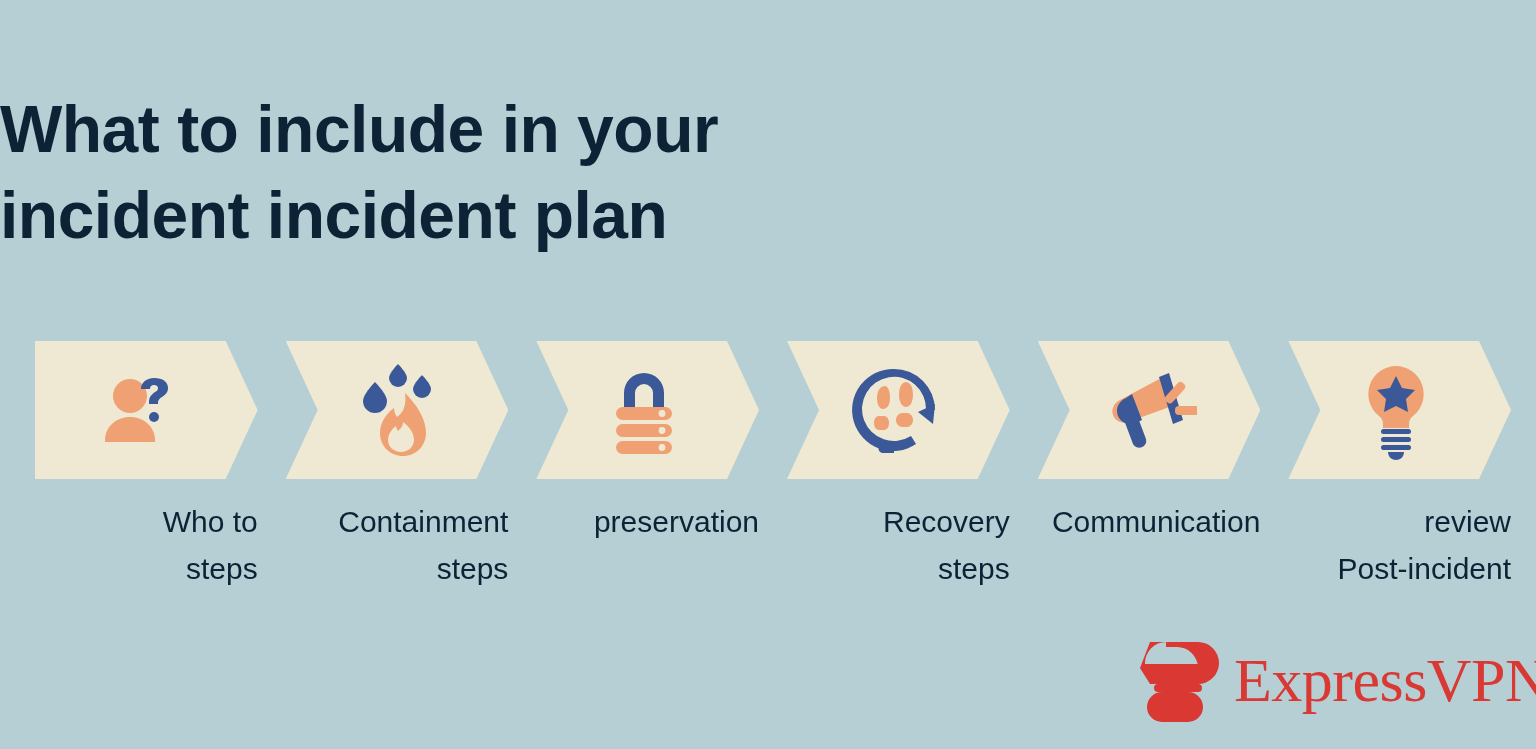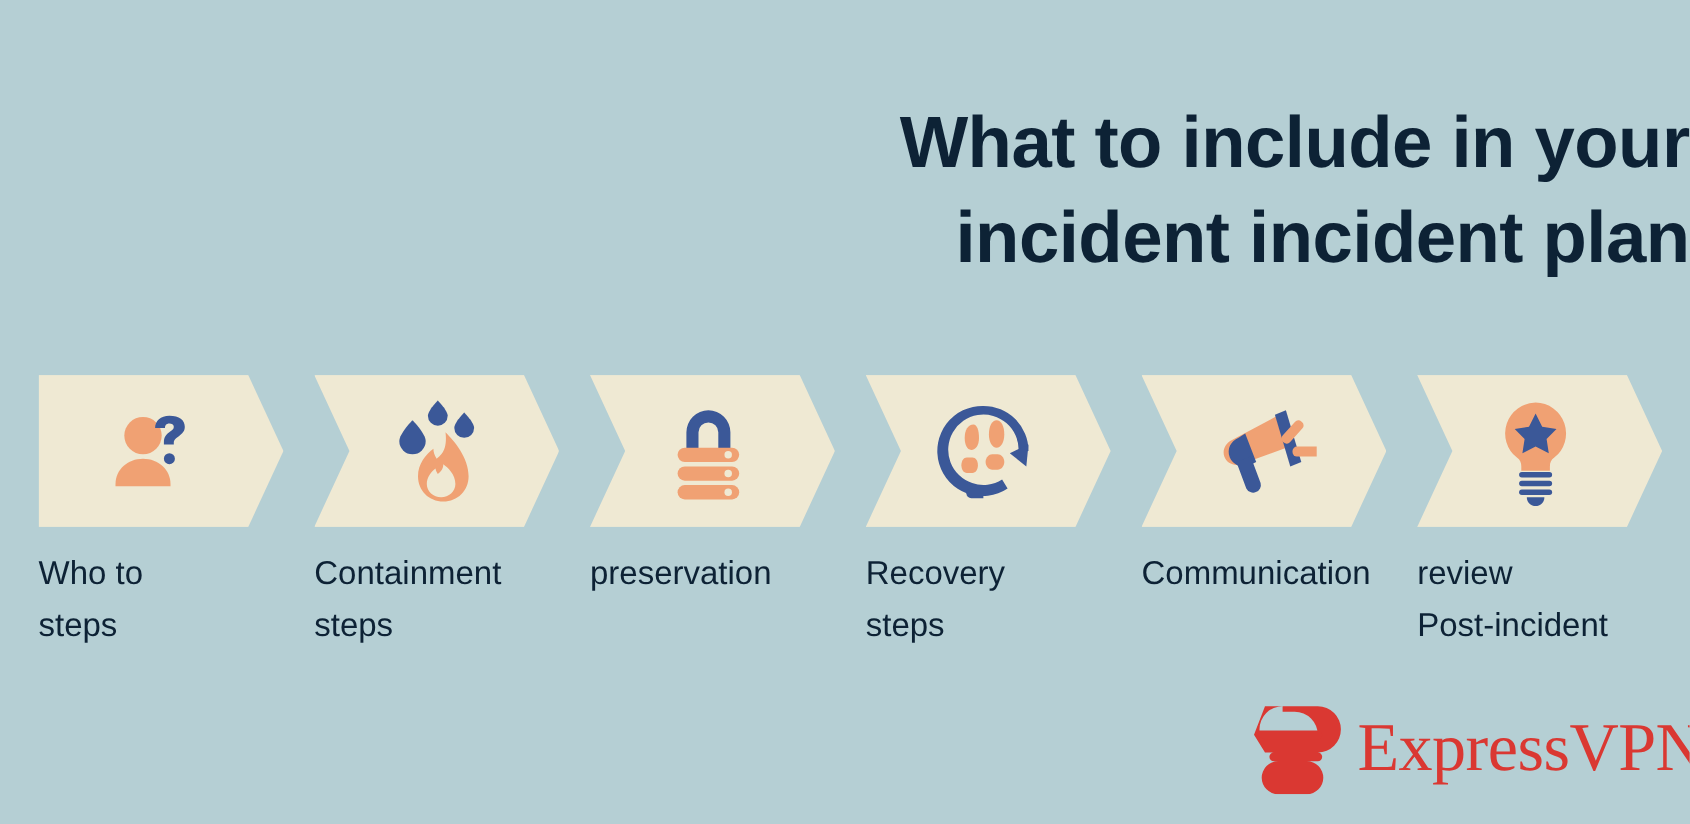--- a/index.html
+++ b/index.html
@@ -14,21 +14,21 @@
     overflow: hidden;
     position: relative;
   }
 
   
   .title {
     position: absolute;
     left: 0;
     top: 86px;
     width: 1536px;
-    text-align: right;
+    text-align: left;
     color: #0d2235;
     font-family: "Liberation Sans", sans-serif;
     font-weight: bold;
     font-size: 66px;
     line-height: 86px;
     letter-spacing: -0.5px;
   }
   .title-line { display: block; }
 
   
@@ -76,21 +76,21 @@
   .label-row {
     position: absolute;
     left: 35px;
     top: 498px;
     width: 1476px;
     height: 100px;
     display: flex;
   }
   .label-cell {
     flex: 1 1 0;
-    text-align: left;
+    text-align: right;
     color: #0d2235;
     font-size: 30px;
     line-height: 47px;
     font-family: "Liberation Sans", sans-serif;
   }
   .label-gap { width: 28px; flex: 0 0 28px; }
   .label-line { display: block; white-space: nowrap; }
 
   
   .logo {

